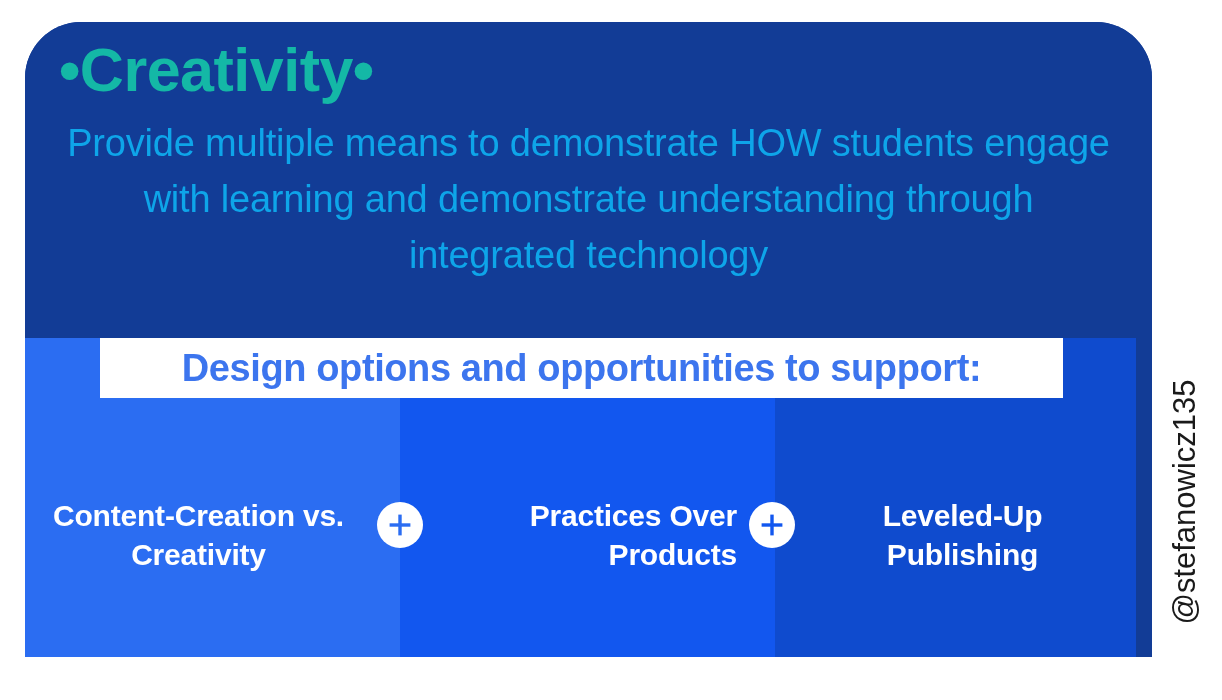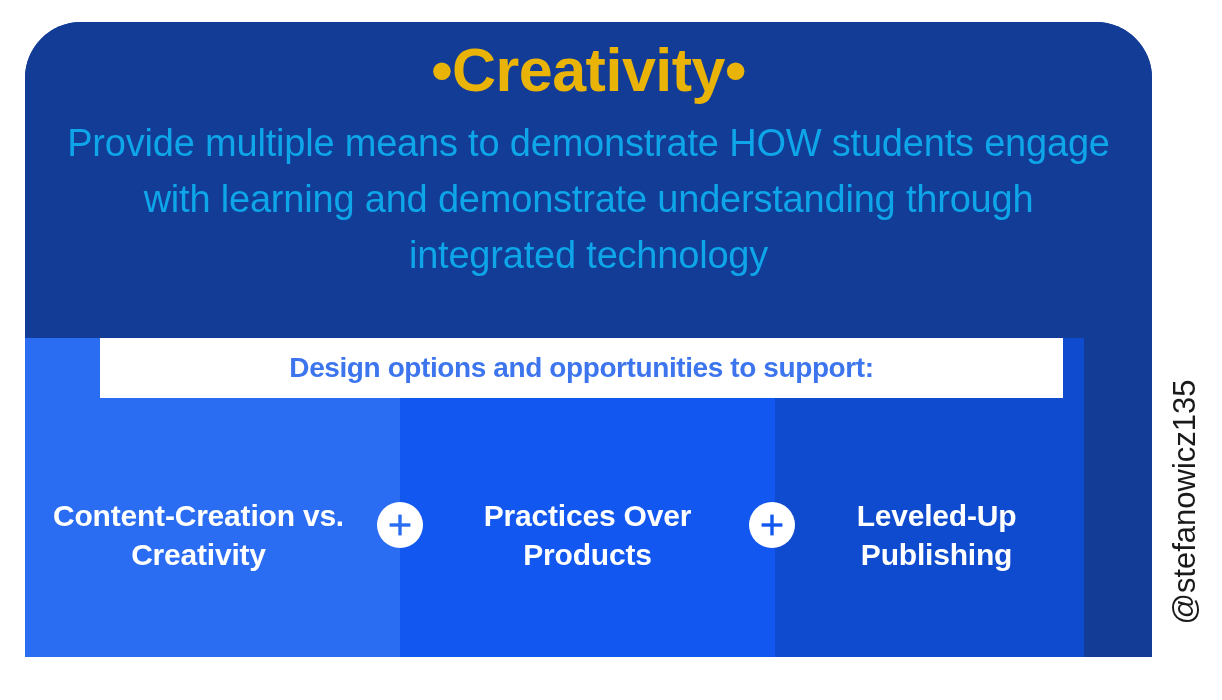--- a/index.html
+++ b/index.html
@@ -42,22 +42,21 @@
     width: 100%;
     height: 316px;
     background: #123C96;
     box-sizing: border-box;
     padding: 0 34px;
   }
 
   .card-title {
     margin: 0;
     padding-top: 14px;
-    text-align: center;
-    color: #eab308;
+    color: #14b8a6;
     font-size: 61px;
     font-weight: bold;
     letter-spacing: -0.5px;
     line-height: 1.12;
     white-space: nowrap;
   }
 
   .card-subtitle {
     margin: 0;
     padding-top: 12px;
@@ -82,50 +81,50 @@
     position: relative;
     height: 100%;
     display: flex;
     align-items: center;
     justify-content: center;
     box-sizing: border-box;
     padding: 74px 26px 0 26px;
   }
   .col-1 { width: 375px; }
   .col-2 { width: 375px; }
-  .col-3 { width: 309px; justify-content: center; }
+  .col-3 { width: 361px; justify-content: center; }
 
   .column-label {
     text-align: center;
     color: #ffffff;
     font-size: 30px;
     font-weight: bold;
     line-height: 1.3;
     letter-spacing: -0.2px;
   }
   .col-1 .column-label { padding-right: 28px; }
-  .col-2 .column-label { padding: 0 12px; }
+  .col-2 .column-label { padding: 0 12px; text-align: right; }
   .col-3 .column-label { padding-left: 14px; }
 
   
   .banner {
     position: absolute;
     left: 75px;
     top: 316px;
     width: 963px;
     height: 60px;
     background: #ffffff;
     display: flex;
     align-items: center;
     justify-content: center;
     z-index: 5;
   }
   .banner-text {
     color: #3C75EE;
-    font-size: 28px;
+    font-size: 38px;
     font-weight: bold;
     letter-spacing: -0.4px;
     white-space: nowrap;
   }
 
   
   .plus-badge {
     position: absolute;
     width: 46px;
     height: 46px;

